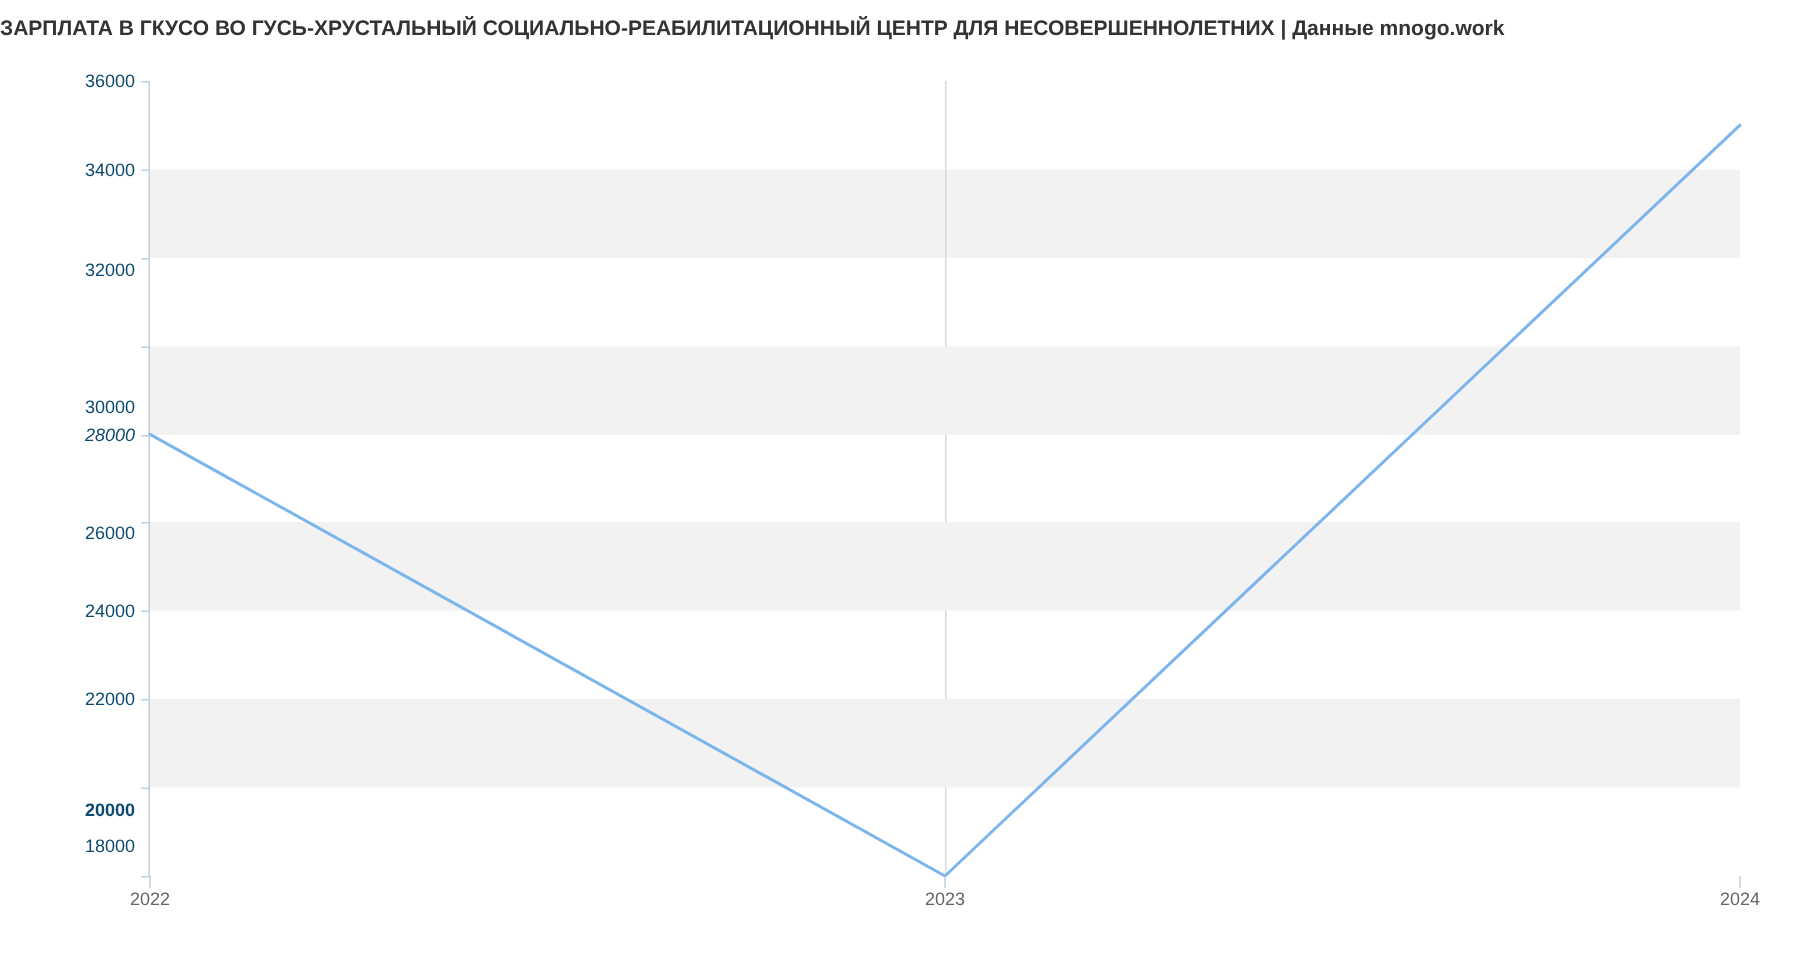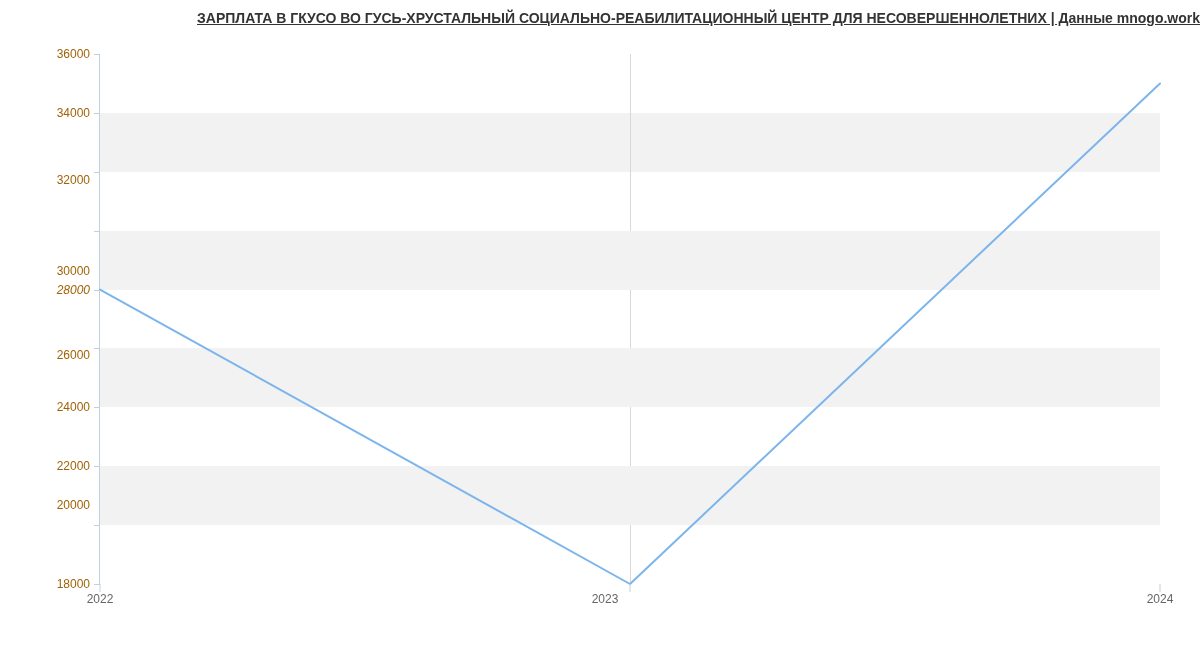--- a/index.html
+++ b/index.html
@@ -14,25 +14,24 @@
   .chart-wrap {
     position: relative;
     width: 1200px;
     height: 650px;
     box-sizing: border-box;
   }
   .title {
     position: absolute;
     left: 0; right: 0;
     top: 10px;
-    text-align: right;
+    text-align: left;
     font-size: 14px;
     font-weight: 600;
     color: #333333;
-    text-decoration: underline;
   }
   .plot {
     position: absolute;
     left: 100px;
     top: 54px;
     width: 1060px;
     height: 530px;
   }
   .band {
     position: absolute;
@@ -49,21 +48,21 @@
     top: 0;
     width: 1px;
     height: 100%;
   }
   .ytick {
     position: absolute;
     right: 100%;
     transform: translateY(-50%);
     padding-right: 10px;
     font-size: 12px;
-    color: #a16207;
+    color: #0c4a6e;
     white-space: nowrap;
   }
   .ytick-mark {
     position: absolute;
     left: -6px;
     width: 6px;
     height: 1px;
     background: #c0d0e0;
   }
   .xtick {
@@ -115,40 +114,40 @@
   <div class="plot" id="plot">
       <div class="band" style="top: 58.8889px; height: 58.8889px;"></div>
       <div class="x-grid-v" style="left: 530px;"></div>
       <div class="band" style="top: 176.667px; height: 58.8889px;"></div>
       <div class="band" style="top: 294.444px; height: 58.8889px;"></div>
       <div class="band" style="top: 412.222px; height: 58.8889px;"></div>
     <div class="axis-line y-axis-line"></div>
     <svg class="line-svg" id="line-svg" preserveAspectRatio="none" viewBox="0 0 1060 530">
         <path d="M0 235.55555555555554 L530 530 L1060 29.444444444444457" class="series-line" style="stroke: rgb(124, 181, 236);"></path>
       </svg>
-  <div class="ytick" style="top: 530px;">18000</div>
+  <div class="ytick" style="top: 510px;">18000</div>
       <div class="ytick-mark" style="top: 530px;"></div>
-      <div class="ytick" style="top: 451px;">20000</div>
+      <div class="ytick" style="top: 486px; font-weight: bold;">20000</div>
       <div class="ytick-mark" style="top: 471.111px;"></div>
       <div class="ytick" style="top: 412.222px;">22000</div>
       <div class="ytick-mark" style="top: 412.222px;"></div>
       <div class="ytick" style="top: 353.333px;">24000</div>
       <div class="ytick-mark" style="top: 353.333px;"></div>
       <div class="ytick" style="top: 301px;">26000</div>
       <div class="ytick-mark" style="top: 294.444px;"></div>
       <div class="ytick" style="top: 235.556px; font-style: italic;">28000</div>
       <div class="ytick-mark" style="top: 235.556px;"></div>
       <div class="ytick" style="top: 176.667px; margin-top: 40px;">30000</div>
       <div class="ytick-mark" style="top: 176.667px;"></div>
       <div class="ytick" style="top: 126px;">32000</div>
       <div class="ytick-mark" style="top: 117.778px;"></div>
       <div class="ytick" style="top: 58.8889px;">34000</div>
       <div class="ytick-mark" style="top: 58.8889px;"></div>
       <div class="ytick" style="top: 0px;">36000</div>
       <div class="ytick-mark" style="top: 0px;"></div>
       <div class="xtick" style="left: 0px;">2022</div>
       <div class="xtick-mark" style="left: 0px; top: 530px;"></div>
-      <div class="xtick" style="left: 505px;">2023</div>
+      <div class="xtick" style="left: 530px;">2023</div>
       <div class="xtick-mark" style="left: 530px; top: 530px;"></div>
       <div class="xtick" style="left: 1060px;">2024</div>
       <div class="xtick-mark" style="left: 1060px; top: 530px;"></div>
     </div>
 </div>
 
 </body></html>

